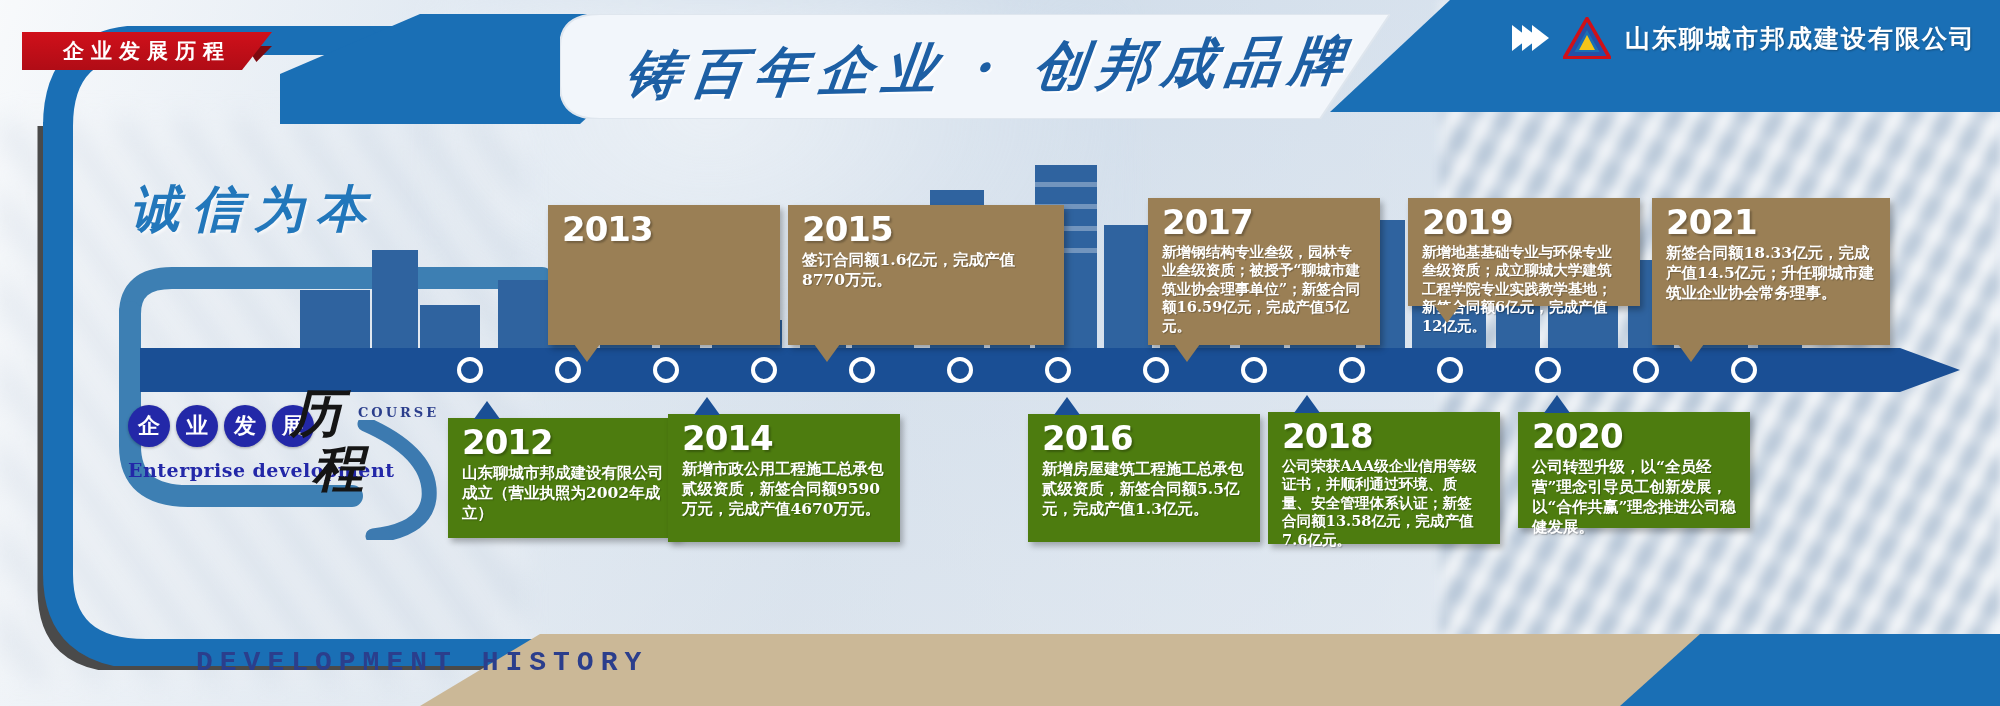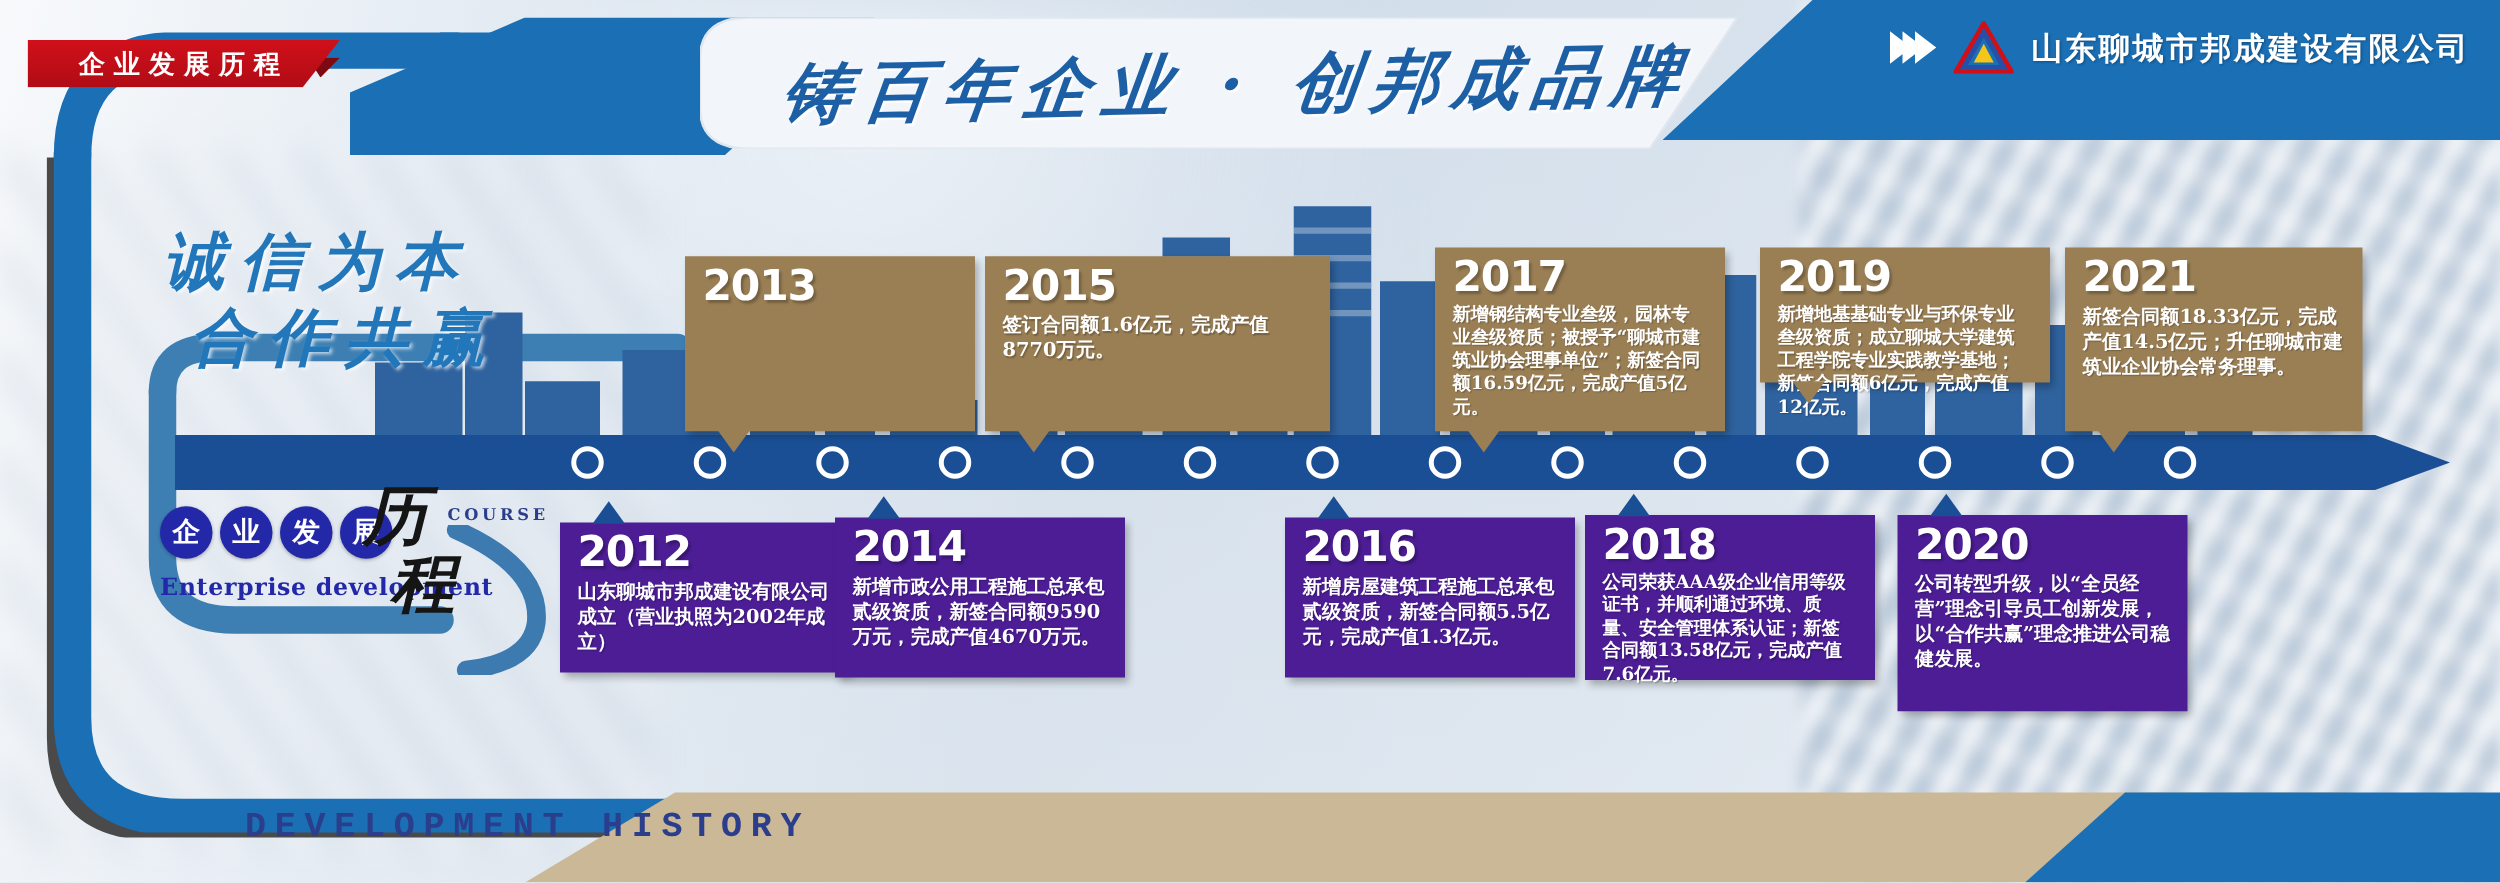--- a/index.html
+++ b/index.html
@@ -104,21 +104,21 @@
   .timebar{position:absolute;left:0;top:348px;width:2000px;height:44px;z-index:10;}
 
   .node{position:absolute;top:357px;width:26px;height:26px;border-radius:50%;
     background:#1a4f95;border:4px solid #ffffff;z-index:13;box-sizing:border-box;}
 
   
   .card{position:absolute;z-index:12;}
   .card-inner{position:relative;padding:8px 14px 10px 14px;box-sizing:border-box;height:100%;
     box-shadow:3px 4px 6px rgba(0,0,0,.28);}
   .card.top .card-inner{background:#9a7f55;}
-  .card.bot .card-inner{background:#4c1d95;}
+  .card.bot .card-inner{background:#4d7c0f;}
   .card .yr{font-family:"DejaVu Sans","Liberation Sans",sans-serif;font-weight:bold;
     color:#fff;font-size:34px;line-height:.96;letter-spacing:-1px;
     text-shadow:2px 2px 2px rgba(0,0,0,.25);}
   .card .txt{color:#fff;font-size:15.5px;line-height:1.3;margin-top:4px;
     font-family:"DejaVu Serif","Liberation Serif",serif;font-weight:bold;
     text-shadow:1px 1px 1px rgba(0,0,0,.25);}
   .card.dense .txt{font-size:14.6px;line-height:1.27;}
   .card.top .tail{position:absolute;left:26px;bottom:-17px;width:0;height:0;
     border-left:13px solid transparent;border-right:13px solid transparent;border-top:18px solid #9a7f55;}
   .card.bot .tail{position:absolute;left:26px;top:-17px;width:0;height:0;
@@ -226,21 +226,20 @@
     <div class="company-name">山东聊城市邦成建设有限公司</div>
   </div>
 
   <div class="ribbon-tail"></div>
   <div class="ribbon">
     <span>企业发展历程</span>
   </div>
 
   <div class="calli">
     <div>诚信为本</div>
-    <div class="l2">合作共赢</div>
   </div>
 
   <svg class="brush-swoosh" viewBox="0 0 130 120">
     <path d="M10 4 Q78 34 74 78 Q70 110 18 116" stroke="#2a6ea8" stroke-width="15" fill="none" stroke-linecap="round" opacity=".9"></path>
   </svg>
   <div class="badge-wrap">
     <div>
       <div class="pills">
         <div class="pill">企</div>
         <div class="pill">业</div>
@@ -329,21 +328,21 @@
           <div class="tail"></div>
         </div>
       </div>
       <div class="card bot dense" style="left: 1268px; top: 412px; width: 232px; height: 132px;">
         <div class="card-inner">
           <div class="yr">2018</div>
           <div class="txt">公司荣获AAA级企业信用等级证书，并顺利通过环境、质量、安全管理体系认证；新签合同额13.58亿元，完成产值7.6亿元。</div>
           <div class="tail"></div>
         </div>
       </div>
-      <div class="card bot" style="left: 1518px; top: 412px; width: 232px; height: 157px;">
+      <div class="card bot" style="left: 1518px; top: 412px; width: 232px; height: 116px;">
         <div class="card-inner">
           <div class="yr">2020</div>
           <div class="txt">公司转型升级，以“全员经营”理念引导员工创新发展，以“合作共赢”理念推进公司稳健发展。</div>
           <div class="tail"></div>
         </div>
       </div>
     </div>
 
   <svg class="beige-wedge" viewBox="0 0 1760 90" preserveAspectRatio="none">
     <path d="M180 90 L300 18 H1640 L1760 90 Z" fill="#cbb897"></path>

